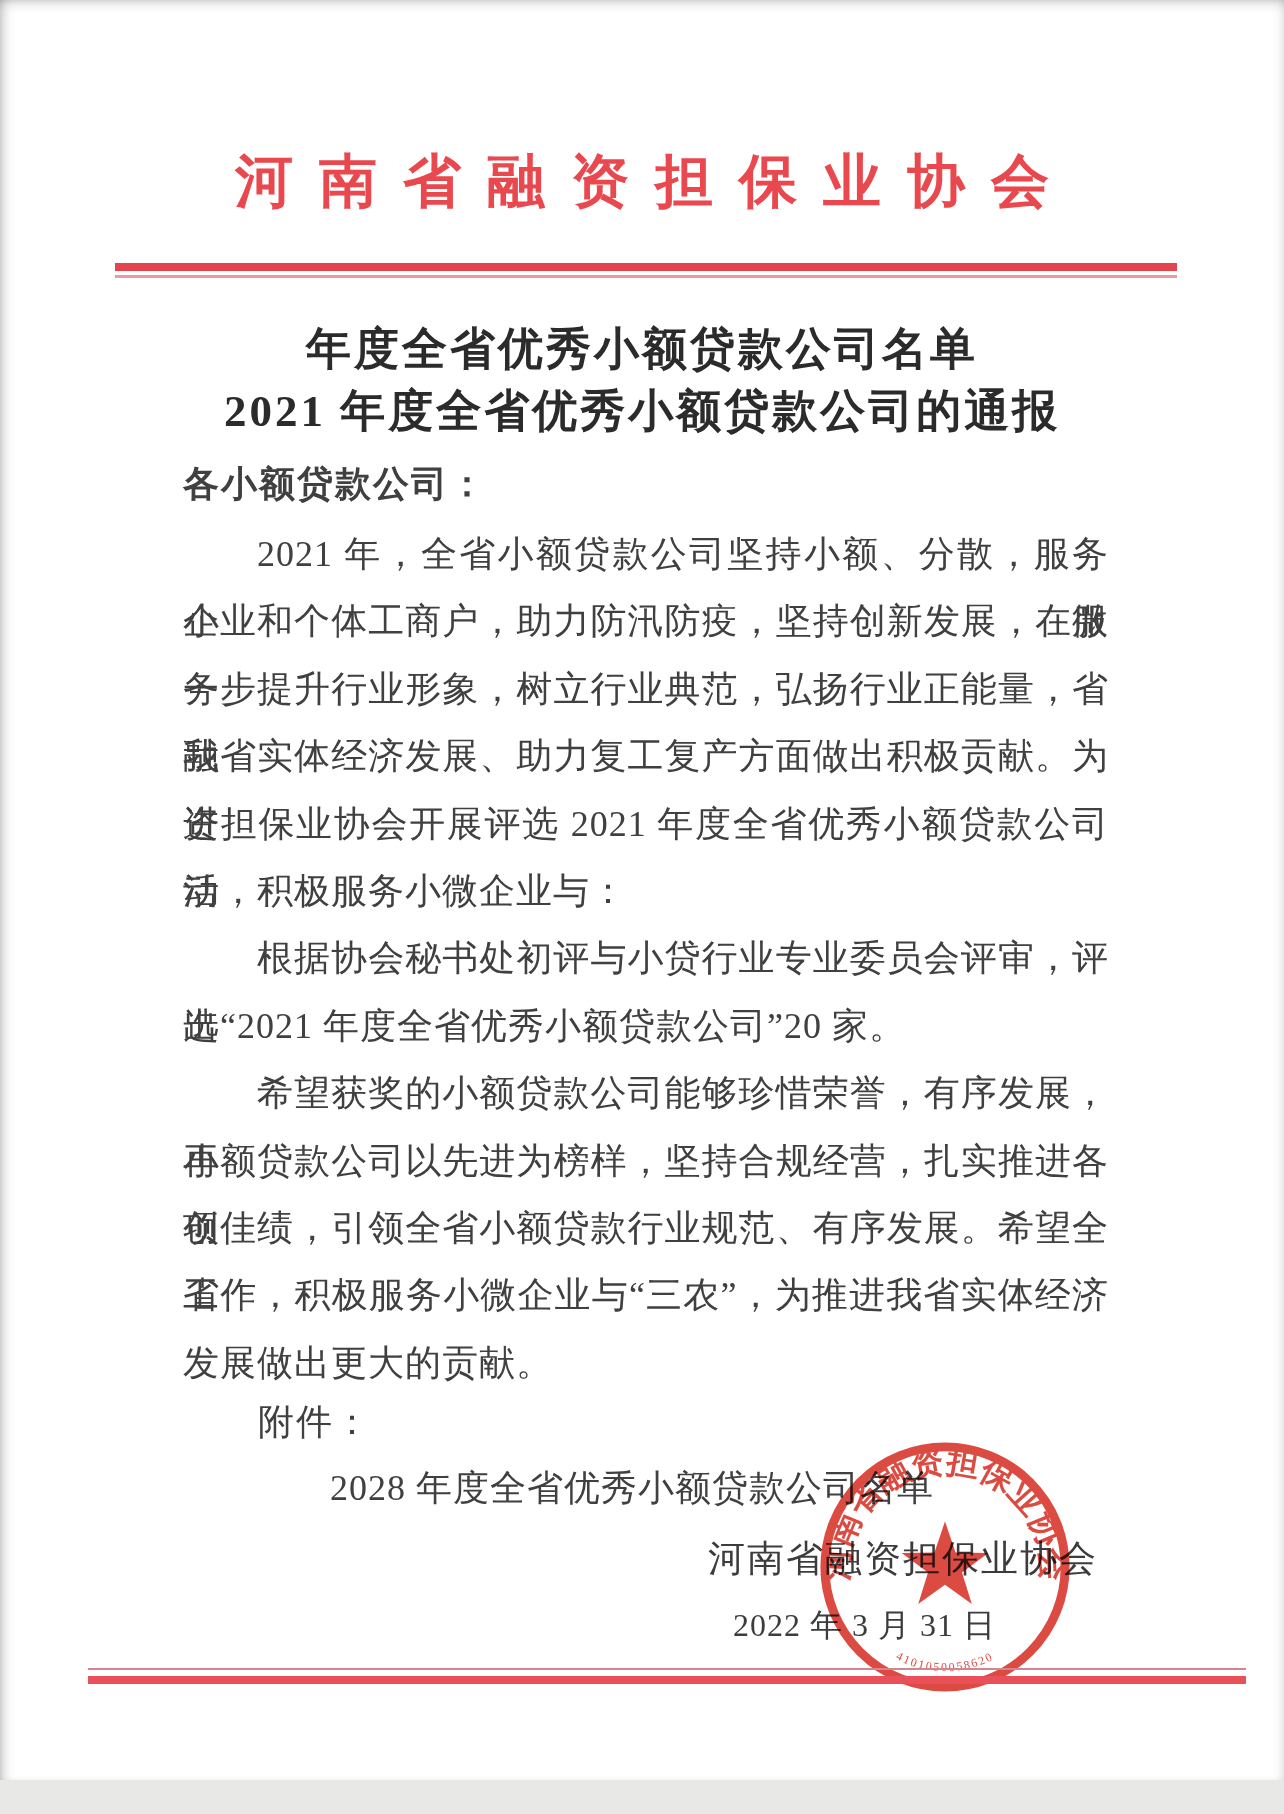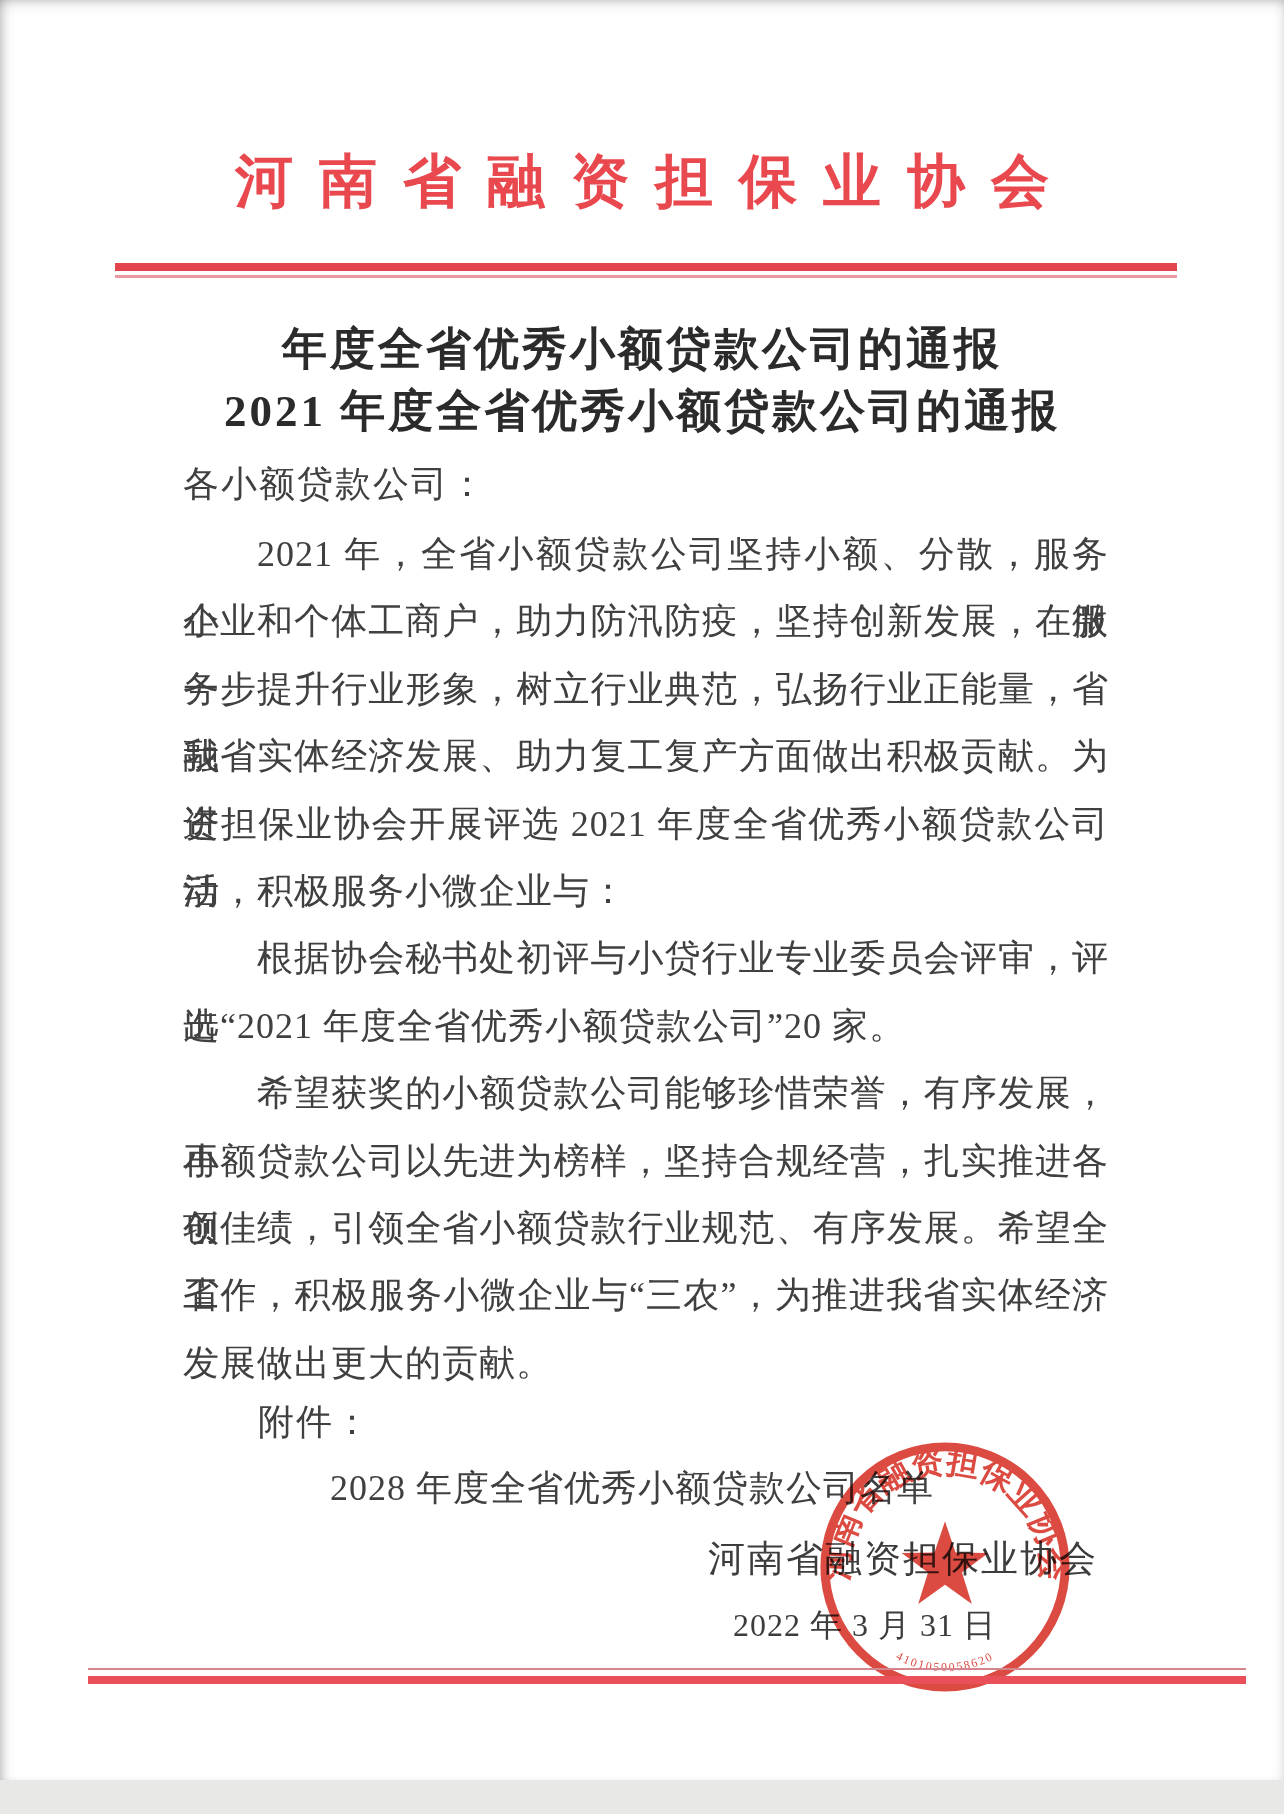--- a/index.html
+++ b/index.html
@@ -26,21 +26,21 @@
   .rule-thin{top:275px;height:3px;background:#ec9aa1;}
   .doc-title{
     position:absolute;left:0;width:100%;text-align:center;
     font-size:45px;font-weight:700;letter-spacing:3px;
     color:#2b2b2b;line-height:50px;
   }
   .doc-title.l1{top:324px;}
   .doc-title.l2{top:386px;}
   .salutation{
     position:absolute;left:183px;top:460px;
-    font-size:36px;color:#404040;letter-spacing:2px;
+    font-size:36px;color:#404040;letter-spacing:2px;font-weight:bold;
   }
   .body-lines{
     position:absolute;left:183px;top:521px;width:926px;
     color:#404040;
   }
   .body-line{
     height:67.4px;line-height:67.4px;
     font-size:36px;letter-spacing:1px;
     text-align:justify;text-align-last:justify;
     white-space:normal;
@@ -75,21 +75,21 @@
 </head>
 <body>
 
 <div class="page">
 
   <div class="letterhead">河南省融资担保业协会</div>
 
   <div class="rule rule-thick"></div>
   <div class="rule rule-thin"></div>
 
-  <div class="doc-title l1">年度全省优秀小额贷款公司的通报</div>
+  <div class="doc-title l1">年度全省优秀小额贷款公司名单</div>
   <div class="doc-title l2">2021 年度全省优秀小额贷款公司的通报</div>
 
   <div class="salutation">各小额贷款公司：</div>
 
   <div class="body-lines" id="body-lines">
       <div class="body-line indent">2021 年，全省小额贷款公司坚持小额、分散，服务小微</div>
       <div class="body-line">企业和个体工商户，助力防汛防疫，坚持创新发展，在服务</div>
       <div class="body-line">一步提升行业形象，树立行业典范，弘扬行业正能量，省融</div>
       <div class="body-line">我省实体经济发展、助力复工复产方面做出积极贡献。为进</div>
       <div class="body-line">资担保业协会开展评选 2021 年度全省优秀小额贷款公司活</div>

